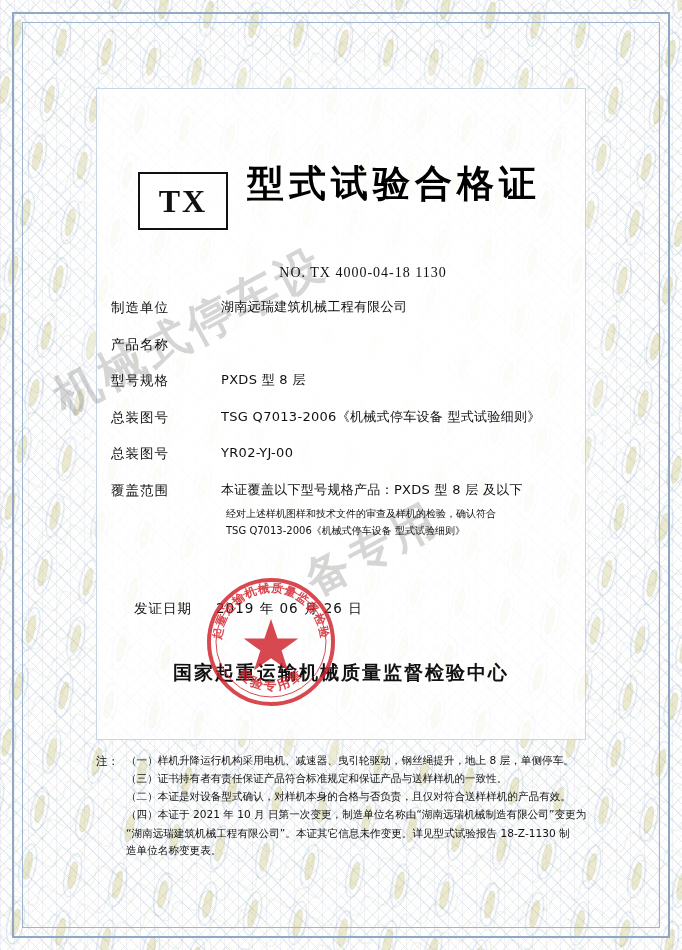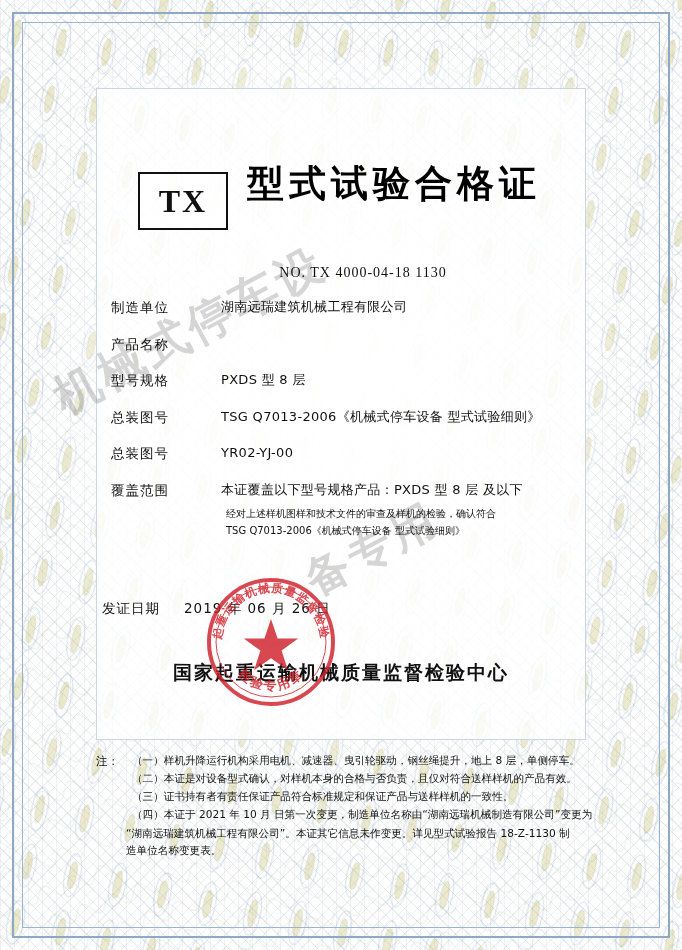--- a/index.html
+++ b/index.html
@@ -193,21 +193,21 @@
     top: 418px;
     width: 346px;
     font-family: "DejaVu Sans", sans-serif;
     font-size: 10px;
     line-height: 1.65;
     color: #111;
   }
 
   .issue-row {
     position: absolute;
-    left: 6px;
+    left: 38px;
     top: 512px;
     width: 450px;
     display: flex;
     align-items: center;
     font-size: 14px;
   }
   .issue-label {
     width: 82px;
     font-family: "DejaVu Sans", sans-serif;
     font-size: 13.5px;
@@ -262,21 +262,20 @@
     flex: 0 0 auto;
     width: 30px;
     font-size: 11.5px;
   }
   .notes-body {
     flex: 1 1 auto;
   }
   .note-item {
     margin-bottom: 1px;
     text-indent: 0;
-    margin-left: 6px;
   }
   .note-cont {
     text-indent: 0;
   }
 </style>
 </head>
 <body>
 
 <div class="cert">
 
@@ -375,22 +374,22 @@
         <textPath href="#sealBotArc" startOffset="50%" text-anchor="middle">检验专用章</textPath>
       </text>
     </g>
   </svg>
 
   <div class="notes">
     <div class="notes-head">
       <div class="notes-label">注：</div>
       <div class="notes-body">
         <div class="note-item">（一）样机升降运行机构采用电机、减速器、曳引轮驱动，钢丝绳提升，地上 8 层，单侧停车。</div>
+        <div class="note-item">（三）证书持有者有责任保证产品符合标准规定和保证产品与送样样机的一致性。</div>
         <div class="note-item">（二）本证是对设备型式确认，对样机本身的合格与否负责，且仅对符合送样样机的产品有效。</div>
-        <div class="note-item">（三）证书持有者有责任保证产品符合标准规定和保证产品与送样样机的一致性。</div>
         <div class="note-item">（四）本证于 2021 年 10 月  日第一次变更，制造单位名称由“湖南远瑞机械制造有限公司”变更为</div>
         <div class="note-cont">“湖南远瑞建筑机械工程有限公司”。本证其它信息未作变更。详见型式试验报告 18-Z-1130 制</div>
         <div class="note-cont">造单位名称变更表。</div>
       </div>
     </div>
   </div>
 
 </div>
 
 </body></html>

